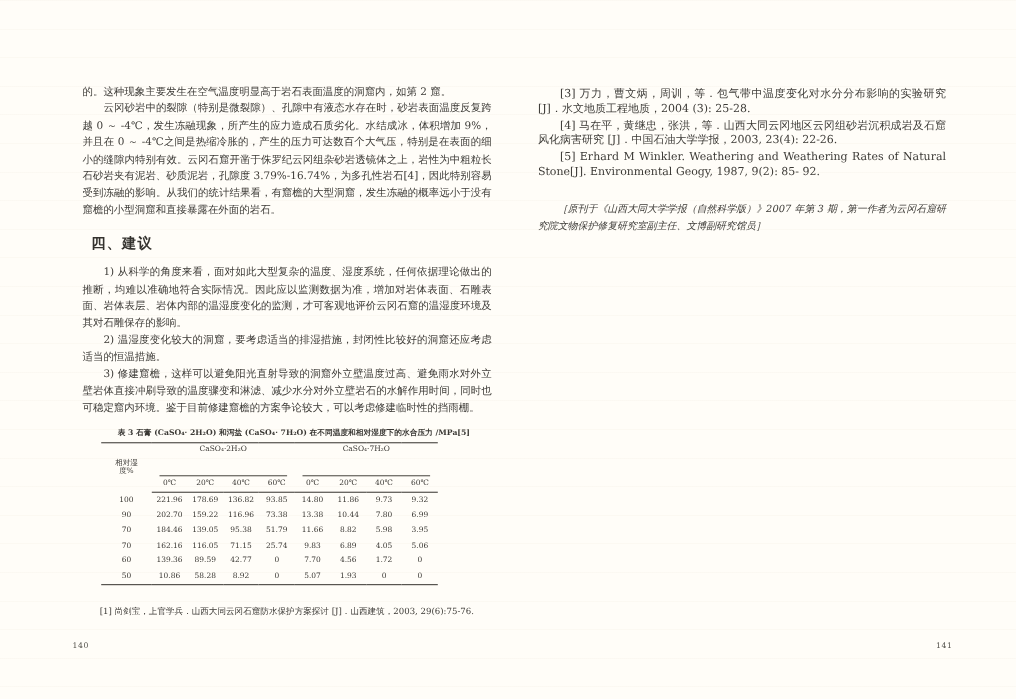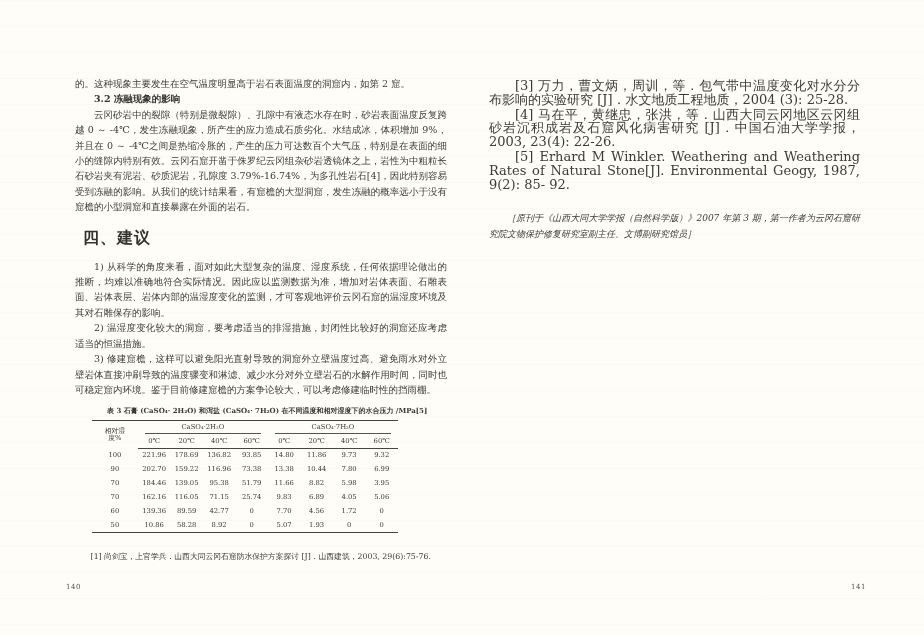--- a/index.html
+++ b/index.html
@@ -12,50 +12,49 @@
     -webkit-font-smoothing:antialiased;
   }
   .col{position:absolute;}
   .lcol{left:75px;top:76px;width:372px;}
   .rcol{left:489px;top:79px;width:371px;}
 
   .bt{font-size:9.5px;line-height:15.4px;text-align:justify;margin:0;}
   .ind{text-indent:2em;}
   .bold{font-weight:bold;color:#34322e;}
 
-  .h4{font-size:16px;font-weight:bold;color:#34322e;margin:13px 0 10px;padding-left:8px;letter-spacing:1px;}
+  .h4{font-size:13px;font-weight:bold;color:#34322e;margin:13px 0 10px;padding-left:8px;letter-spacing:1px;}
 
   .tblwrap{margin:9px 0 0 17px;width:306px;}
   .tcap{font-size:7px;font-weight:600;text-align:center;margin:0 15px 4px;color:#3a3834;white-space:nowrap;}
   table{width:100%;border-collapse:collapse;table-layout:fixed;font-size:6.8px;color:#3a3834;
         border-top:1.4px solid #46443f;border-bottom:1.4px solid #46443f;}
   td{text-align:center;vertical-align:middle;padding:3.2px 0;line-height:7.5px;}
   col.c0{width:15%;}
   tr.hdr2 td{border-bottom:.9px solid #46443f;}
   td.rowhead{padding:2px 0;}
   .grp{padding:2.5px 0 0;}
-  .grp .grpline{border-bottom:.8px solid #56544e;margin:0 7px;padding-bottom:2px;}
+  .grp .grpline{border-bottom:.8px solid #56544e;margin:0 7px;padding-bottom:19px;}
 
   .refs{margin-top:17px;}
   .refhead{font-size:8.5px;font-weight:bold;color:#34322e;margin:0 0 4px;}
   .ref{font-size:7.8px;line-height:13.2px;text-align:justify;text-indent:2em;margin:0;}
-  .rref{font-size:13px;line-height:13.8px;text-align:justify;text-indent:2em;margin:0 0 1px;}
+  .rref{font-size:10px;line-height:13.8px;text-align:justify;text-indent:2em;margin:0 0 1px;}
 
   .note{font-size:9px;font-style:italic;line-height:15.6px;text-align:justify;text-indent:2em;margin-top:20px;color:#3c3a36;}
 
   .pgnum{position:absolute;font-size:7px;color:#55534d;letter-spacing:.5px;}
   .pgl{left:66px;top:583px;}
   .pgr{left:851px;top:583px;}
 </style>
 </head>
 <body>
 
 <div class="col lcol">
   <p class="bt">的。这种现象主要发生在空气温度明显高于岩石表面温度的洞窟内，如第 2 窟。</p>
-  <p class="bt ind bold">3.2 冻融现象的影响</p>
   <p class="bt ind">云冈砂岩中的裂隙（特别是微裂隙）、孔隙中有液态水存在时，砂岩表面温度反复跨越 0 ～ -4℃，发生冻融现象，所产生的应力造成石质劣化。水结成冰，体积增加 9%，并且在 0 ～ -4℃之间是热缩冷胀的，产生的压力可达数百个大气压，特别是在表面的细小的缝隙内特别有效。云冈石窟开凿于侏罗纪云冈组杂砂岩透镜体之上，岩性为中粗粒长石砂岩夹有泥岩、砂质泥岩，孔隙度 3.79%-16.74%，为多孔性岩石[4]，因此特别容易受到冻融的影响。从我们的统计结果看，有窟檐的大型洞窟，发生冻融的概率远小于没有窟檐的小型洞窟和直接暴露在外面的岩石。</p>
 
   <div class="h4">四、建议</div>
   <p class="bt ind">1) 从科学的角度来看，面对如此大型复杂的温度、湿度系统，任何依据理论做出的推断，均难以准确地符合实际情况。因此应以监测数据为准，增加对岩体表面、石雕表面、岩体表层、岩体内部的温湿度变化的监测，才可客观地评价云冈石窟的温湿度环境及其对石雕保存的影响。</p>
   <p class="bt ind">2) 温湿度变化较大的洞窟，要考虑适当的排湿措施，封闭性比较好的洞窟还应考虑适当的恒温措施。</p>
   <p class="bt ind">3) 修建窟檐，这样可以避免阳光直射导致的洞窟外立壁温度过高、避免雨水对外立壁岩体直接冲刷导致的温度骤变和淋滤、减少水分对外立壁岩石的水解作用时间，同时也可稳定窟内环境。鉴于目前修建窟檐的方案争论较大，可以考虑修建临时性的挡雨棚。</p>
 
   <div class="tblwrap">
     <div class="tcap">表 3  石膏 (CaSO₄· 2H₂O) 和泻盐 (CaSO₄· 7H₂O) 在不同温度和相对湿度下的水合压力 /MPa[5]</div>
     <table>

